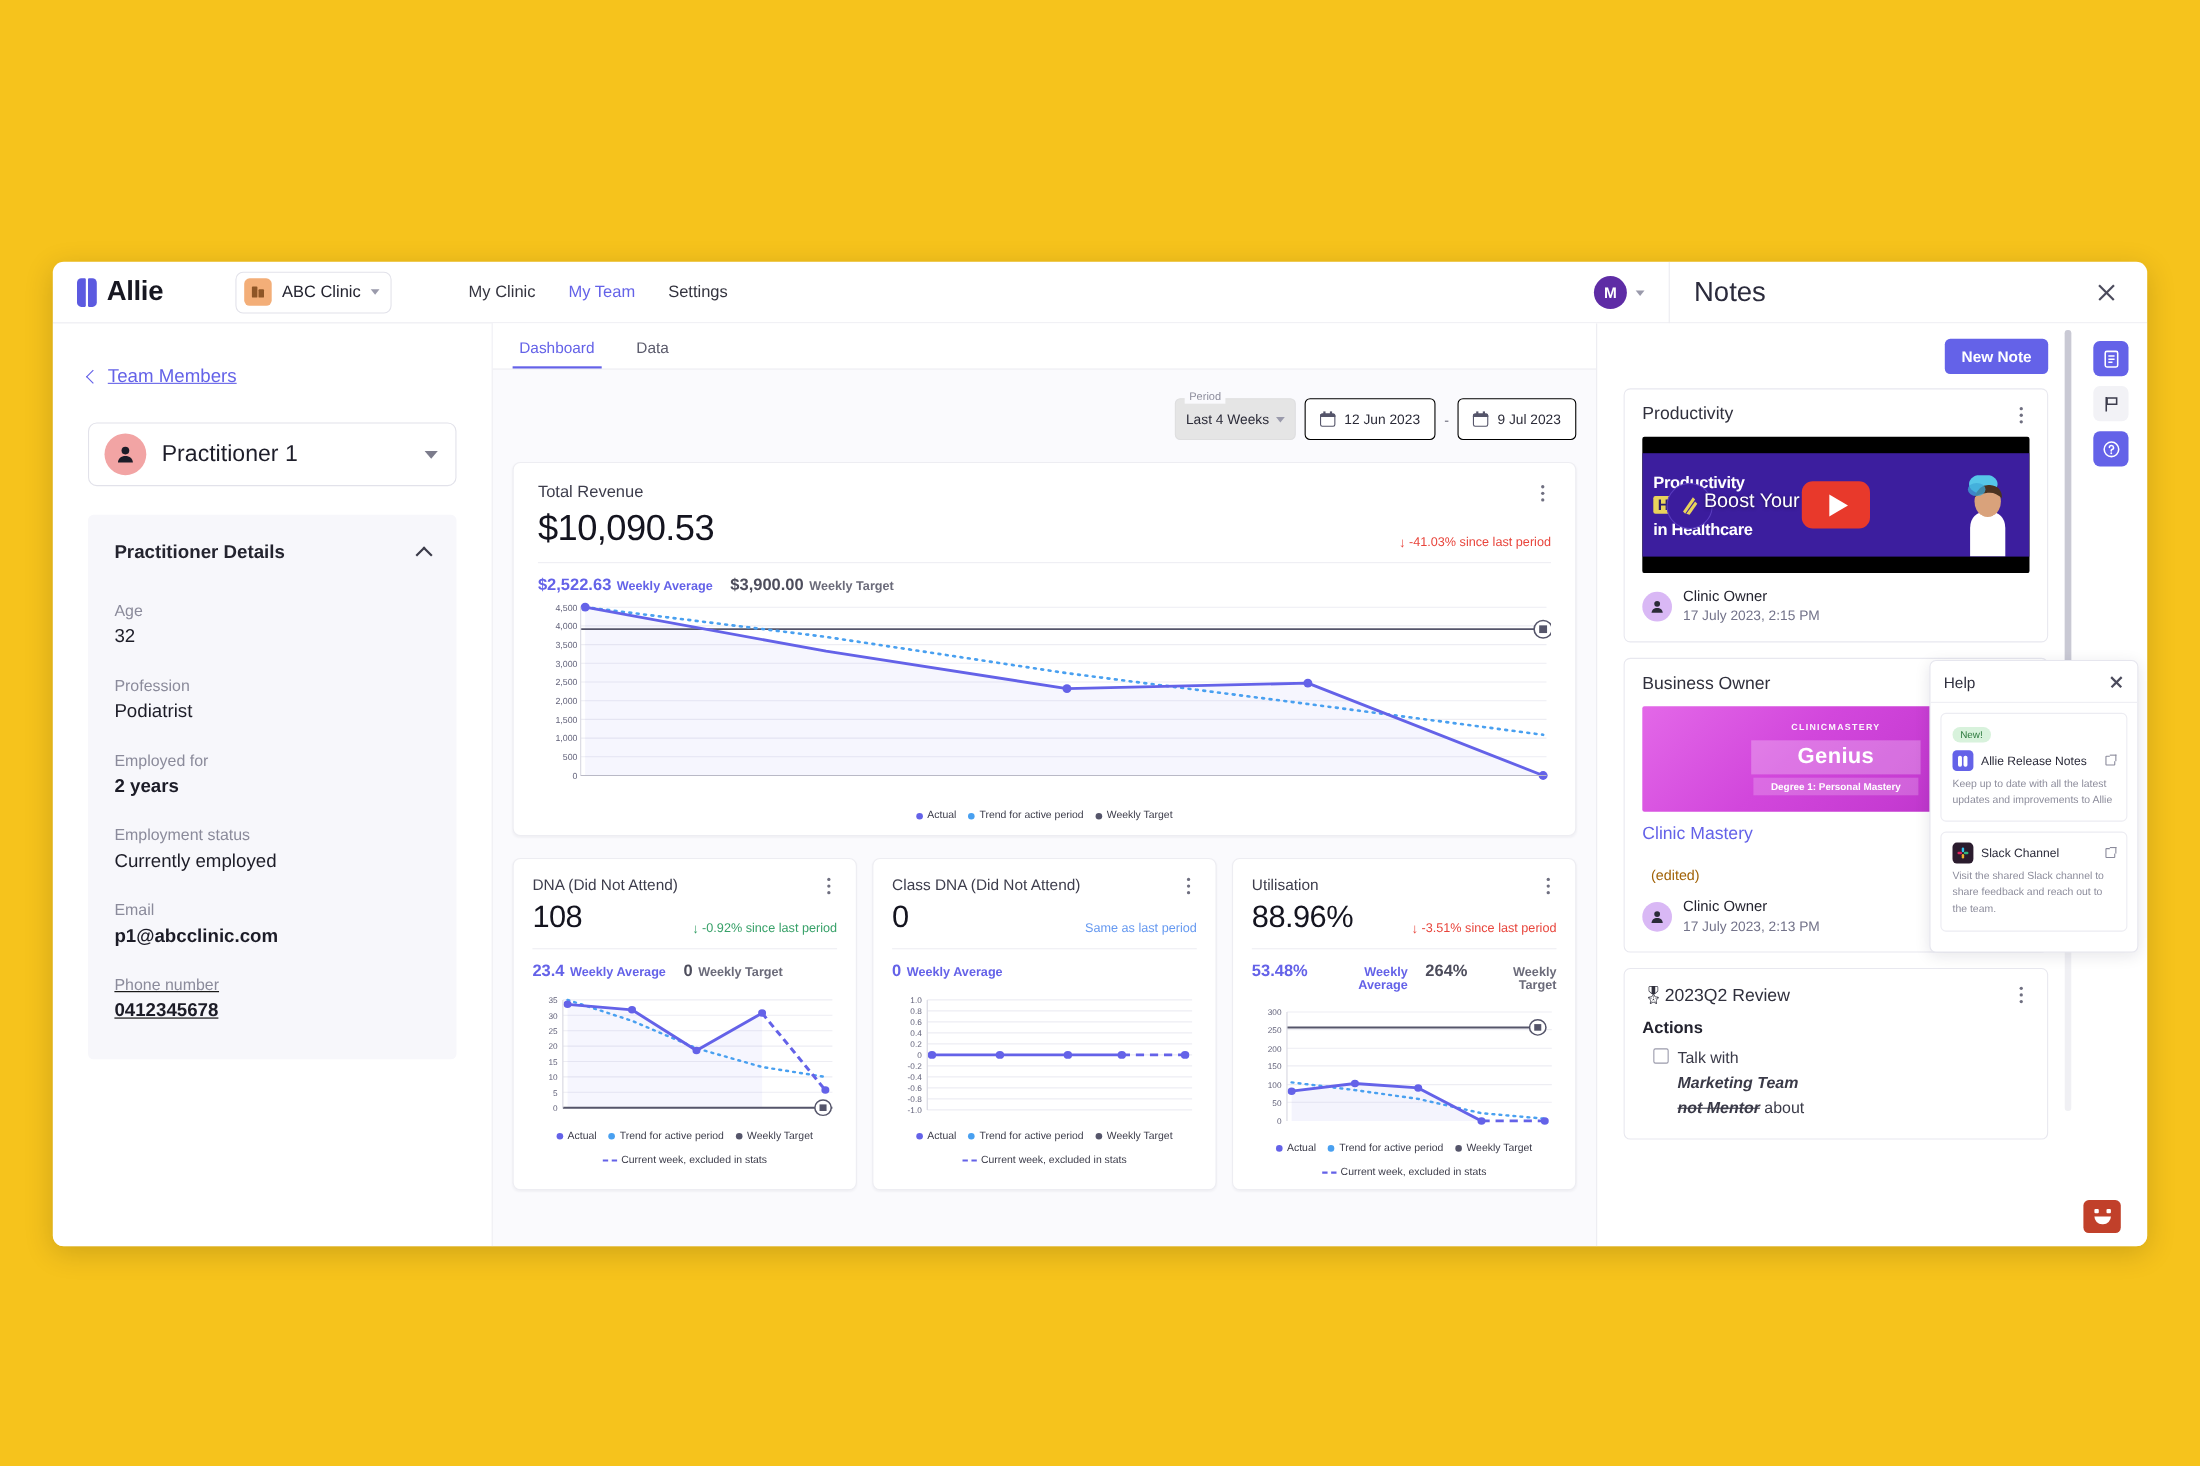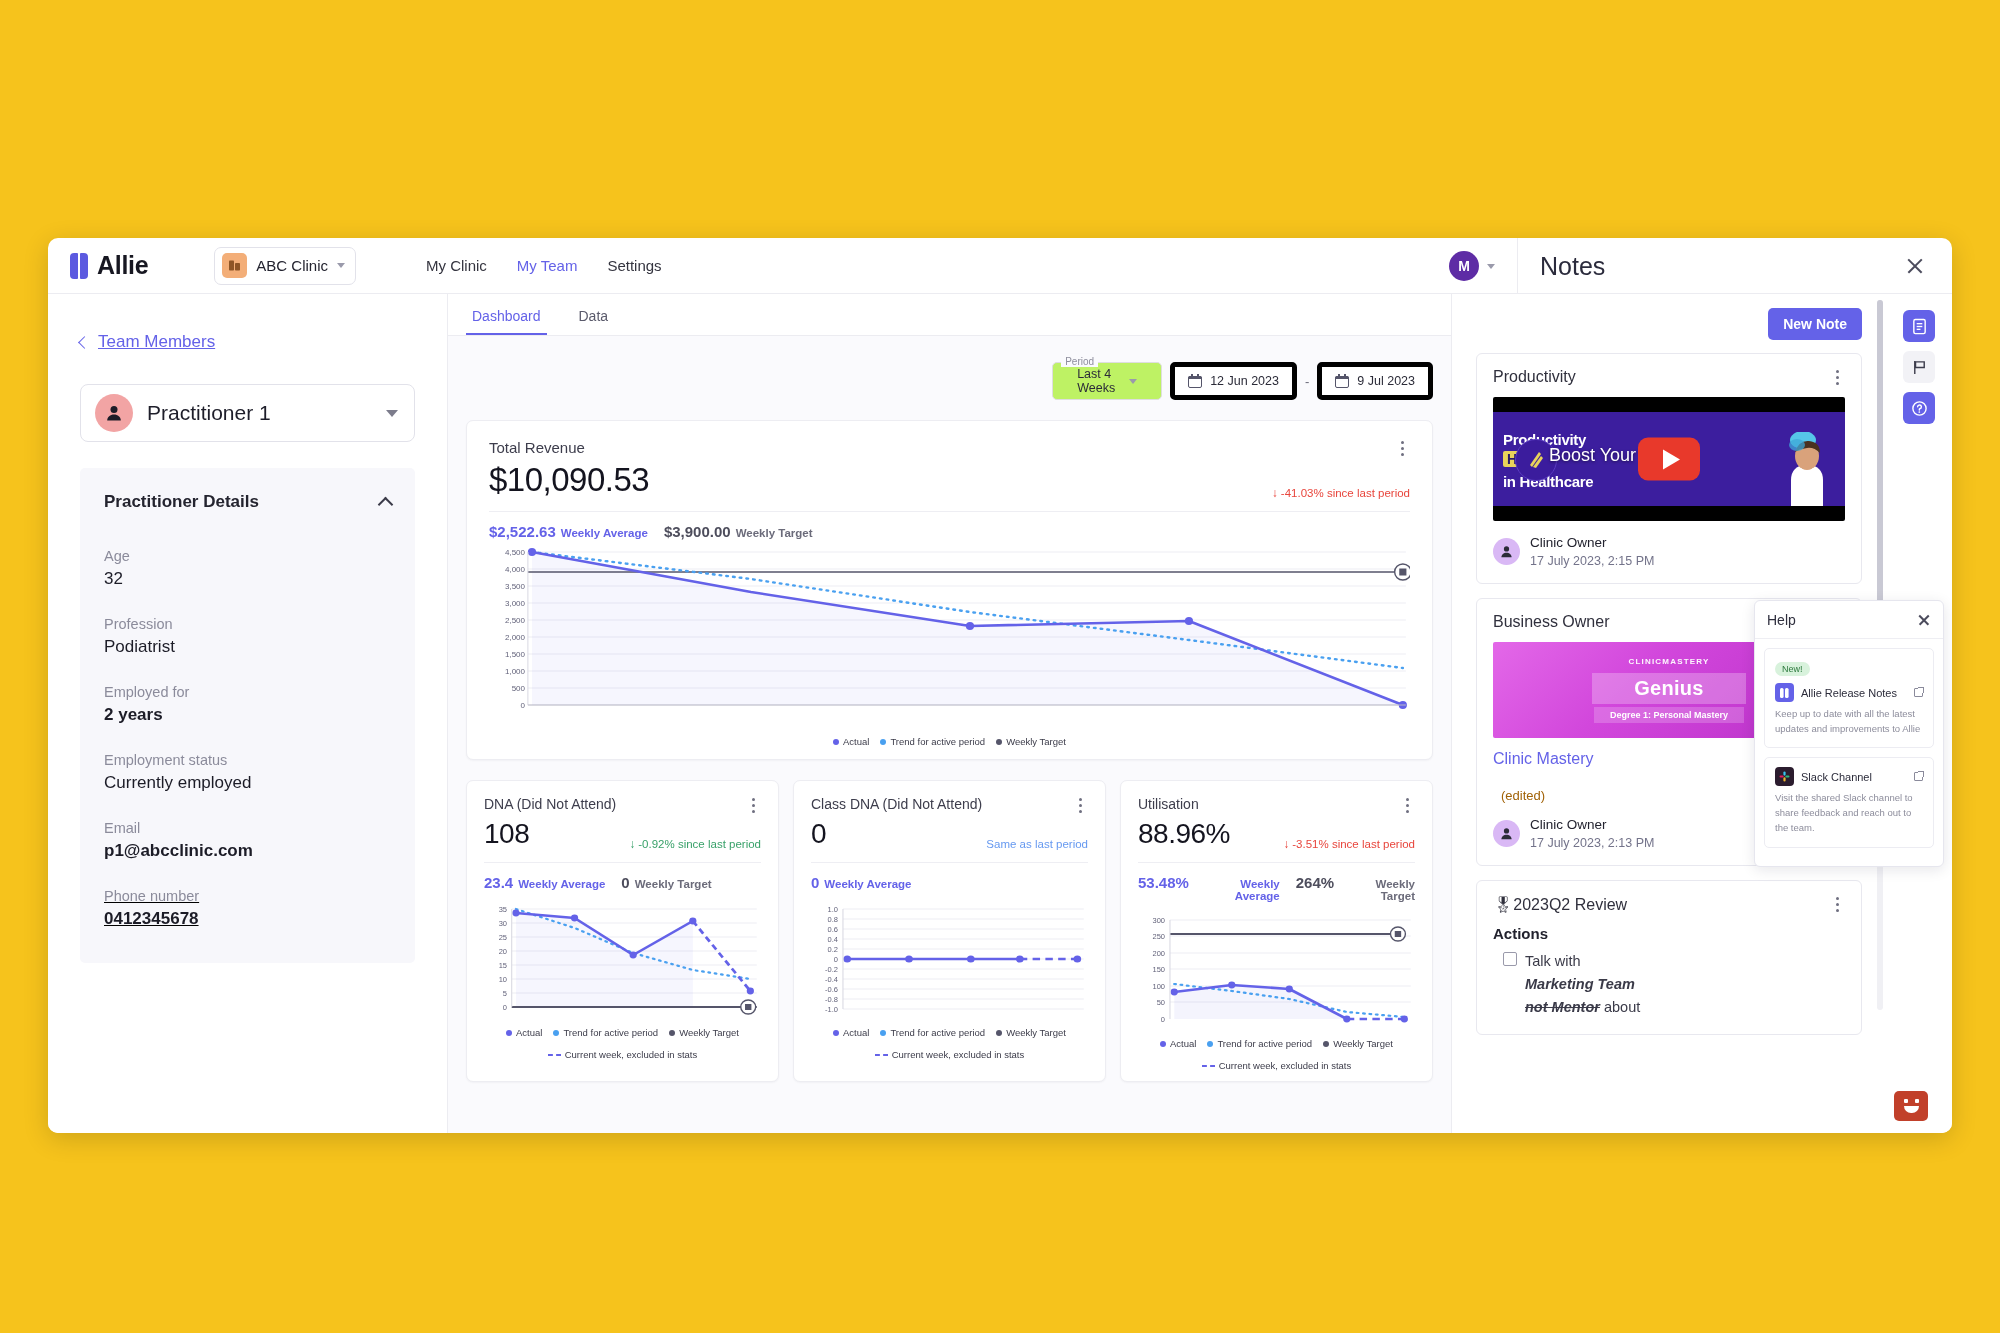--- a/index.html
+++ b/index.html
@@ -193,30 +193,30 @@
     position: relative;
   }
   #period-row {
     display: flex; justify-content: flex-end; align-items: center;
     gap: 8px; margin-bottom: 20px;
   }
   #period-field {
     position: relative; height: 38px; width: 110px;
     border: 1px solid #dededf; border-radius: 5px;
     display: flex; align-items: center; justify-content: space-between;
-    padding: 0 24px; background: #bef264; cursor: pointer;
+    padding: 0 9px; background: #e5e5e5; cursor: pointer;
   }
   #period-legend {
     position: absolute; top: -7px; left: 8px;
     background: #FAFAFD; padding: 0 4px;
     font-size: 10px; color: #8d8d9c;
   }
   #period-value { font-size: 12.5px; color: #2b2b38; }
   .date-box {
-    height: 38px; border: 5px solid #000000; border-radius: 5px;
+    height: 38px; border: 1px solid #000000; border-radius: 5px;
     display: flex; align-items: center; gap: 8px;
     padding: 0 13px; background: #fff; cursor: pointer;
   }
   .date-text { font-size: 12.5px; color: #2b2b38; }
   .dash-sep { font-size: 13px; color: #6b6b7a; }
   .cal-ico { width: 14px; height: 14px; position: relative; }
   .cal-ico .cbody {
     position:absolute; left:0; top:2px; width:14px; height:12px;
     border:1.4px solid #55556a; border-radius:2px;
   }

